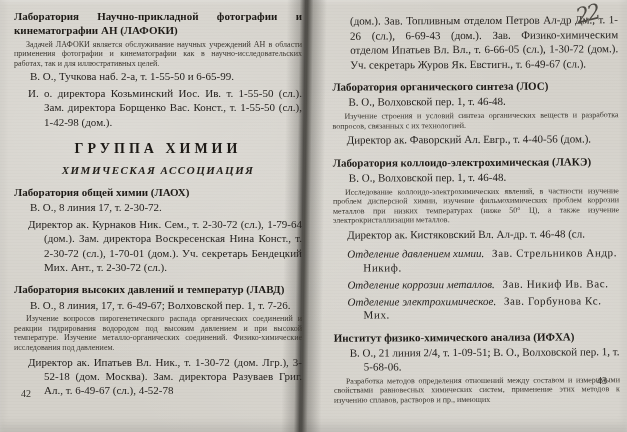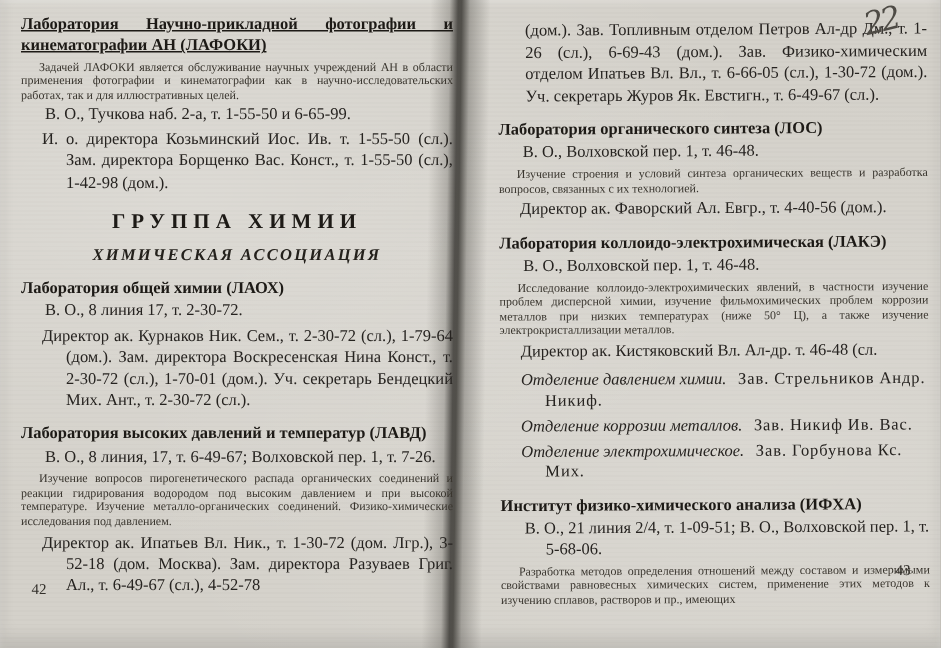--- a/index.html
+++ b/index.html
@@ -23,21 +23,21 @@
       #514f4a 52%,
       rgba(70,68,63,0.35) 66%,
       rgba(70,68,63,0) 100%);
     transform:rotate(0.8deg);
   }
   .page-col{position:absolute;top:9px;}
   .page-col.left{left:14px;width:288px;}
   .page-col.right{left:333px;width:286px;transform:rotate(-0.3deg);}
   p{margin:0;}
   .lab-title{font-weight:bold;font-size:11px;line-height:1.3;text-align:justify;margin:8px 0 2px;color:#1d1a16;}
-  .lab-title.first{margin-top:0;text-decoration:underline;}
+  .lab-title.first{margin-top:0;}
   .fine{font-size:8px;line-height:1.2;text-align:justify;text-indent:12px;margin:1px 0 2px;color:#3a362f;}
   .addr{font-size:11px;line-height:1.25;margin:1px 0 2px;padding-left:16px;}
   .addr.hang{padding-left:30px;text-indent:-14px;}
   .staff{font-size:11px;line-height:1.3;margin:1px 0 6px;padding-left:30px;text-indent:-16px;text-align:justify;}
   .cont{font-size:11px;line-height:1.32;margin:4px 0 6px;padding-left:18px;text-align:justify;}
   .group-h{text-align:center;font-size:14px;font-weight:bold;letter-spacing:4px;margin:12px 0 7px;color:#1d1a16;}
   .assoc-h{text-align:center;font-size:11px;font-style:italic;font-weight:bold;letter-spacing:1.5px;margin:0 0 9px;color:#24211c;}
   .dept{font-size:11px;line-height:1.25;margin:3px 0 3px;padding-left:30px;text-indent:-16px;}
   .dept .ital{font-style:italic;margin-right:5px;}
   .dept .head{letter-spacing:0.6px;}

